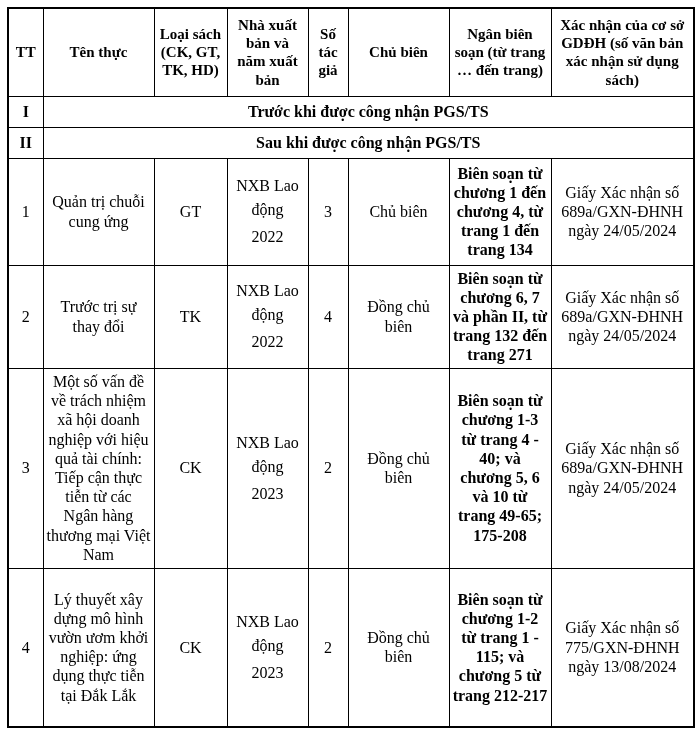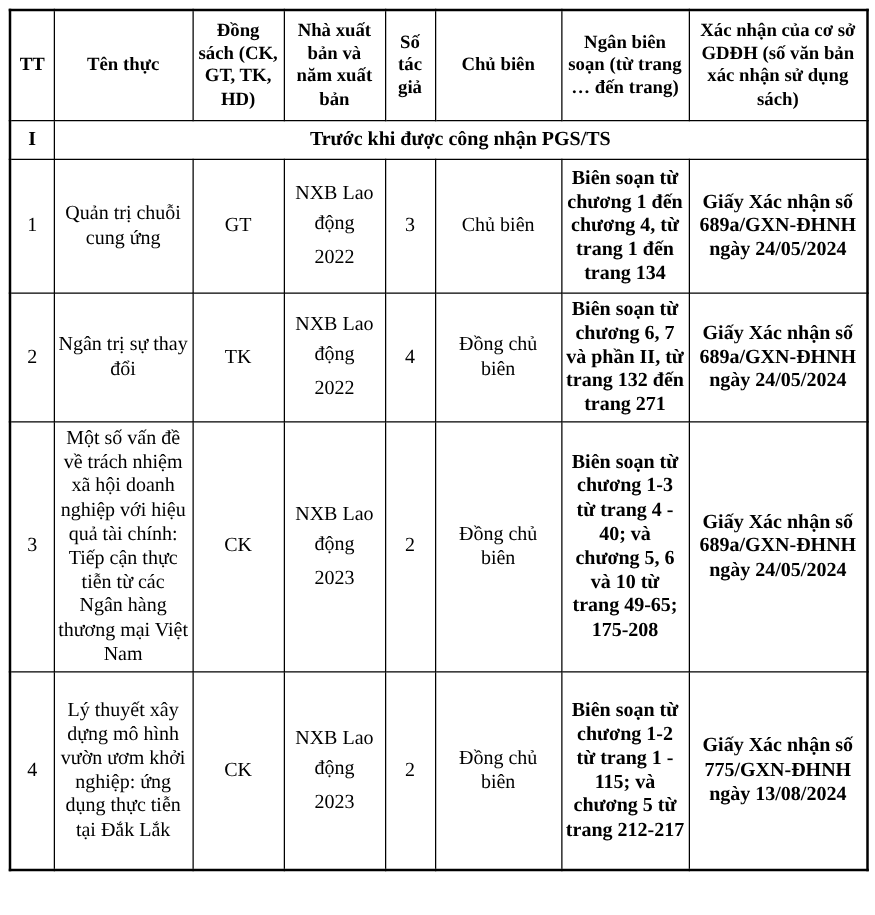--- a/index.html
+++ b/index.html
@@ -52,21 +52,21 @@
     font-size: 17px;
   }
   td.sec-label {
     font-weight: bold;
     font-size: 17px;
     text-align: left;
     padding-left: 4px;
   }
   td.c-nxb div { line-height: 1.5; }
   td.c-nxb .nxb-year { margin-top: 3px; }
-  td.c-xn { line-height: 1.32; font-weight: bold; }
+  td.c-xn { line-height: 1.32; }
   td.c-bs { line-height: 1.22; font-weight: bold; }
 </style>
 </head>
 <body>
 
 <div class="page">
   <table class="book-table">
     <colgroup>
       <col style="width:35px">
       <col style="width:111px">
@@ -74,51 +74,55 @@
       <col style="width:81px">
       <col style="width:40px">
       <col style="width:101px">
       <col style="width:102px">
       <col style="width:143px">
     </colgroup>
     <thead>
       <tr class="r-header">
         <th>TT</th>
         <th>Tên thực</th>
-        <th>Đồng sách (CK, GT, TK, HD)</th>
+        <th>Loại sách (CK, GT, TK, HD)</th>
         <th>Nhà xuất bản và năm xuất bản</th>
         <th>Số tác giả</th>
         <th>Chủ biên</th>
         <th>Ngân biên soạn (từ trang … đến trang)</th>
         <th>Xác nhận của cơ sở GDĐH (số văn bản xác nhận sử dụng sách)</th>
       </tr>
     </thead>
     <tbody>
       <tr class="r-section">
         <td class="sec-tt">I</td>
         <td class="sec-label" colspan="7">Trước khi được công nhận PGS/TS</td>
+      </tr>
+      <tr class="r-section">
+        <td class="sec-tt">II</td>
+        <td class="sec-label" colspan="7">Sau khi được công nhận PGS/TS</td>
       </tr>
 
       <tr class="row-1">
         <td>1</td>
         <td>Quản trị chuỗi cung ứng</td>
         <td>GT</td>
         <td class="c-nxb">
           <div>NXB Lao động</div>
           <div class="nxb-year">2022</div>
         </td>
         <td>3</td>
         <td>Chủ biên</td>
         <td class="c-bs">Biên soạn từ chương 1 đến chương 4, từ trang 1 đến trang 134</td>
         <td class="c-xn">Giấy Xác nhận số 689a/GXN-ĐHNH ngày 24/05/2024</td>
       </tr>
 
       <tr class="row-2">
         <td>2</td>
-        <td>Ngân trị sự thay đổi</td>
+        <td>Trước trị sự thay đổi</td>
         <td>TK</td>
         <td class="c-nxb">
           <div>NXB Lao động</div>
           <div class="nxb-year">2022</div>
         </td>
         <td>4</td>
         <td>Đồng chủ biên</td>
         <td class="c-bs">Biên soạn từ chương 6, 7 và phần II, từ trang 132 đến trang 271</td>
         <td class="c-xn">Giấy Xác nhận số 689a/GXN-ĐHNH ngày 24/05/2024</td>
       </tr>

